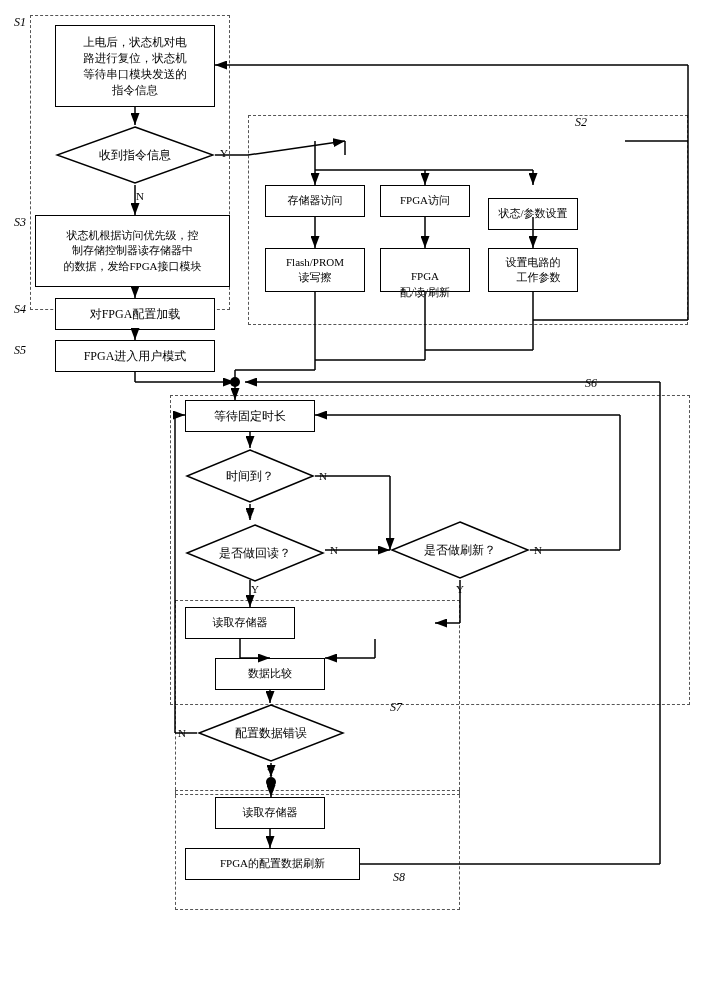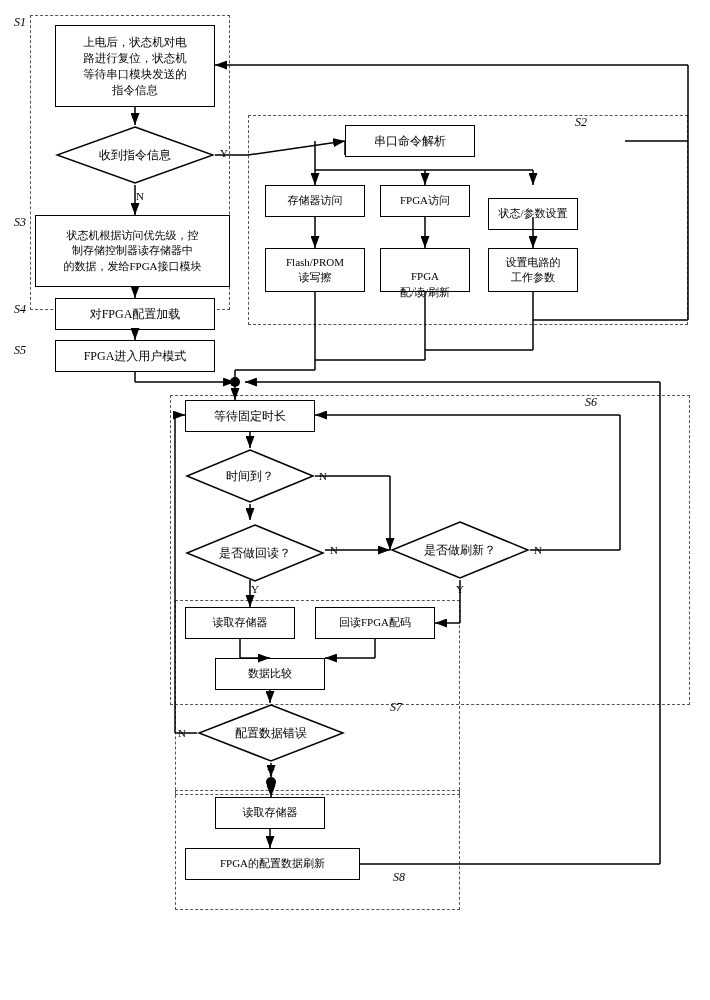--- a/index.html
+++ b/index.html
@@ -130,51 +130,48 @@
   <div class="box box-rounded" style="left:55px; top:298px; width:160px; height:32px;">
     <span>对FPGA配置加载</span>
   </div>
 
   <span class="region-label" style="left:14px; top:343px;">S5</span>
 
   <div class="box box-rounded" style="left:55px; top:340px; width:160px; height:32px;">
     <span>FPGA进入用户模式</span>
   </div>
 
-  <div class="box box-rounded" style="left:345px; top:125px; width:130px; height:32px;">
-    <span>串口命令解析</span>
-  </div>
 
   <div class="box box-rounded" style="left:265px; top:185px; width:100px; height:32px; font-size:11px;">
     <span>存储器访问</span>
   </div>
   <div class="box box-rounded" style="left:380px; top:185px; width:90px; height:32px; font-size:11px;">
     <span>FPGA访问</span>
   </div>
   <div class="box box-rounded" style="left:488px; top:185px; width:90px; height:32px; font-size:11px;margin-top:13px;">
     <span>状态/参数设置</span>
   </div>
 
   <div class="box box-rounded" style="left:265px; top:248px; width:100px; height:44px; font-size:11px;">
     <span style="white-space:pre-line;">Flash/PROM
 读写擦</span>
   </div>
   <div class="box box-rounded" style="left:380px; top:248px; width:90px; height:44px; font-size:11px;">
     <span style="white-space:pre-line;margin-top:29px;">FPGA
 配/读/刷新</span>
   </div>
-  <div class="box box-rounded" style="left:488px; top:248px; width:90px; height:44px; font-size:11px;">
+  <div class="box box-rounded" style="left:488px; top:248px; width:90px; height:44px; font-size:11px;text-align:right;">
     <span style="white-space:pre-line;">设置电路的
 工作参数</span>
   </div>
 
   <div class="filled-circle" style="left:230px; top:377px;"></div>
 
   <div class="dashed-region" style="left:170px; top:395px; width:520px; height:310px;"></div>
-  <span class="region-label" style="left:585px; top:395px;">S6</span>
+  <span class="region-label" style="left:585px; top:376px;">S6</span>
 
   <div class="box box-rounded" style="left:185px; top:400px; width:130px; height:32px;">
     <span>等待固定时长</span>
   </div>
 
   <div class="diamond-container" style="left:185px; top:448px; width:130px; height:56px;">
     <svg class="diamond" viewBox="0 0 130 56" xmlns="http://www.w3.org/2000/svg">
       <polygon points="65,2 128,28 65,54 2,28" fill="white" stroke="black" stroke-width="1.5"></polygon>
     </svg>
     <div class="diamond-label">时间到？</div>
@@ -206,23 +203,20 @@
 
   <span style="position:absolute; left:456px; top:583px; font-size:11px;">Y</span>
 
   <div class="dashed-region" style="left:175px; top:600px; width:285px; height:195px;"></div>
   <span class="region-label" style="left:390px; top:700px;">S7</span>
 
   <div class="box box-rounded" style="left:185px; top:607px; width:110px; height:32px; font-size:11px;">
     <span>读取存储器</span>
   </div>
 
-  <div class="box box-rounded" style="left:315px; top:607px; width:120px; height:32px; font-size:11px;">
-    <span>回读FPGA配码</span>
-  </div>
 
   <div class="box box-rounded" style="left:215px; top:658px; width:110px; height:32px; font-size:11px;">
     <span>数据比较</span>
   </div>
 
   <div class="diamond-container" style="left:197px; top:703px; width:148px; height:60px;">
     <svg class="diamond" viewBox="0 0 148 60" xmlns="http://www.w3.org/2000/svg">
       <polygon points="74,2 146,30 74,58 2,30" fill="white" stroke="black" stroke-width="1.5"></polygon>
     </svg>
     <div class="diamond-label">配置数据错误</div>

